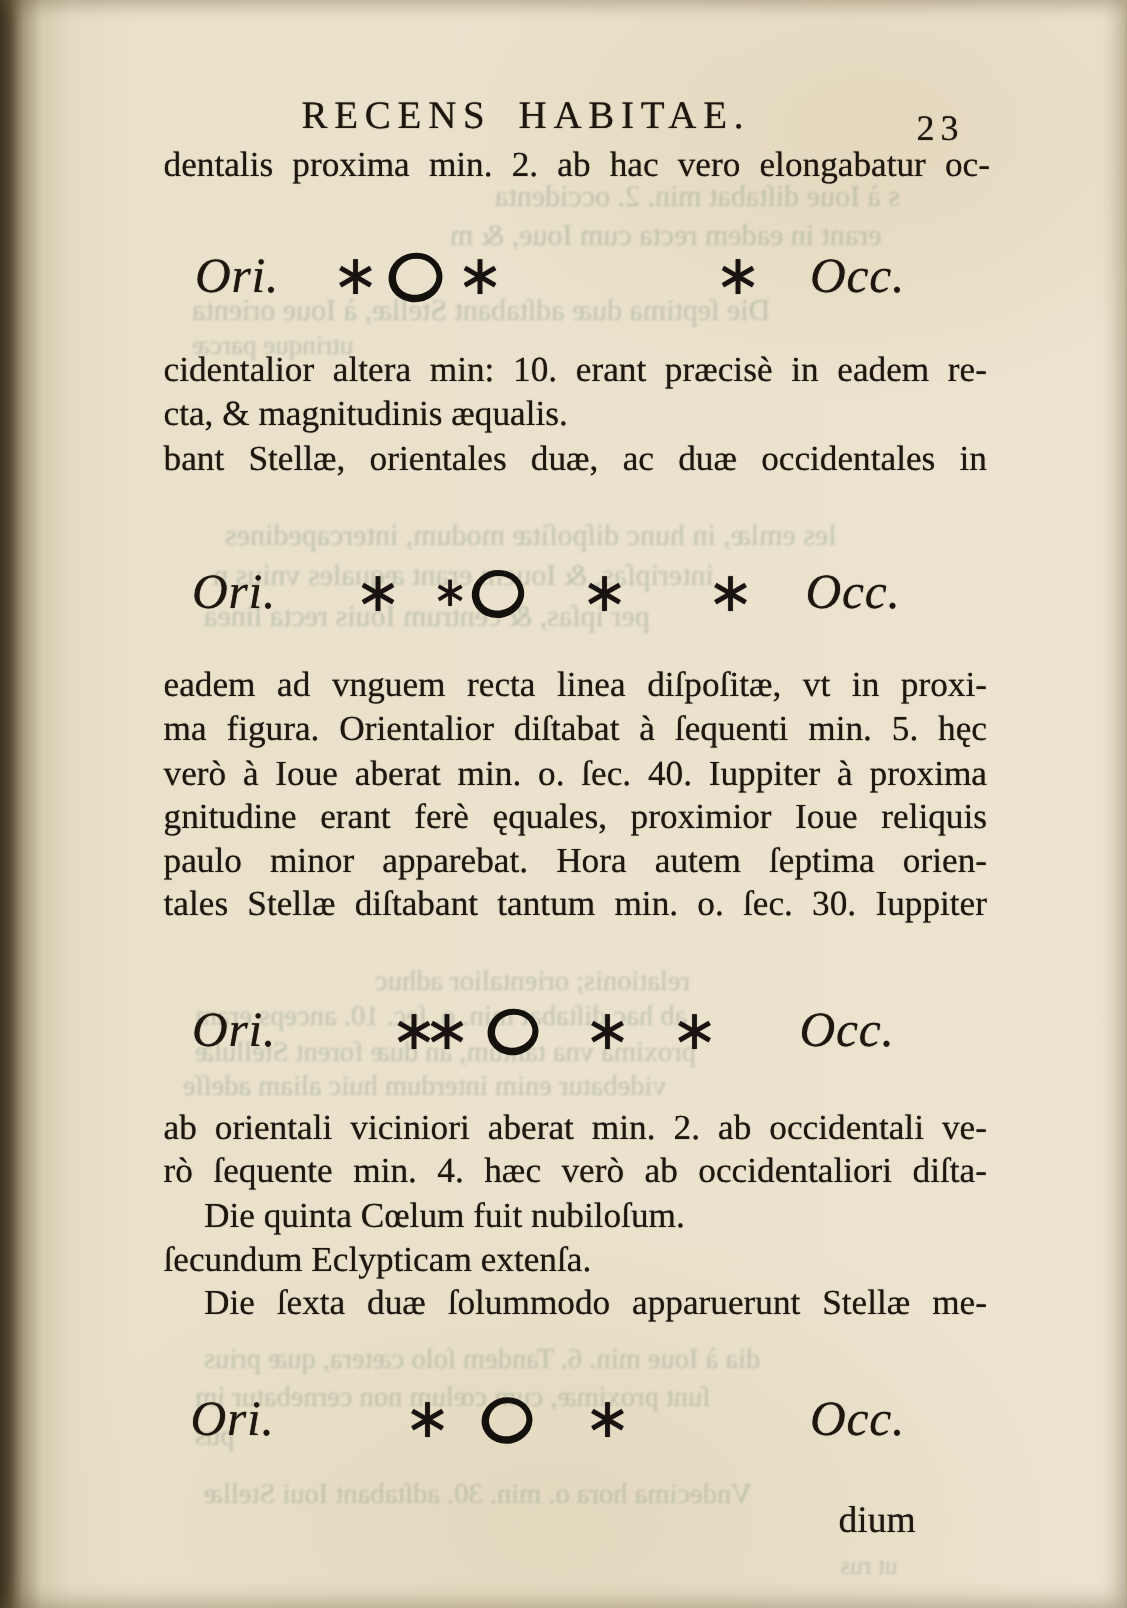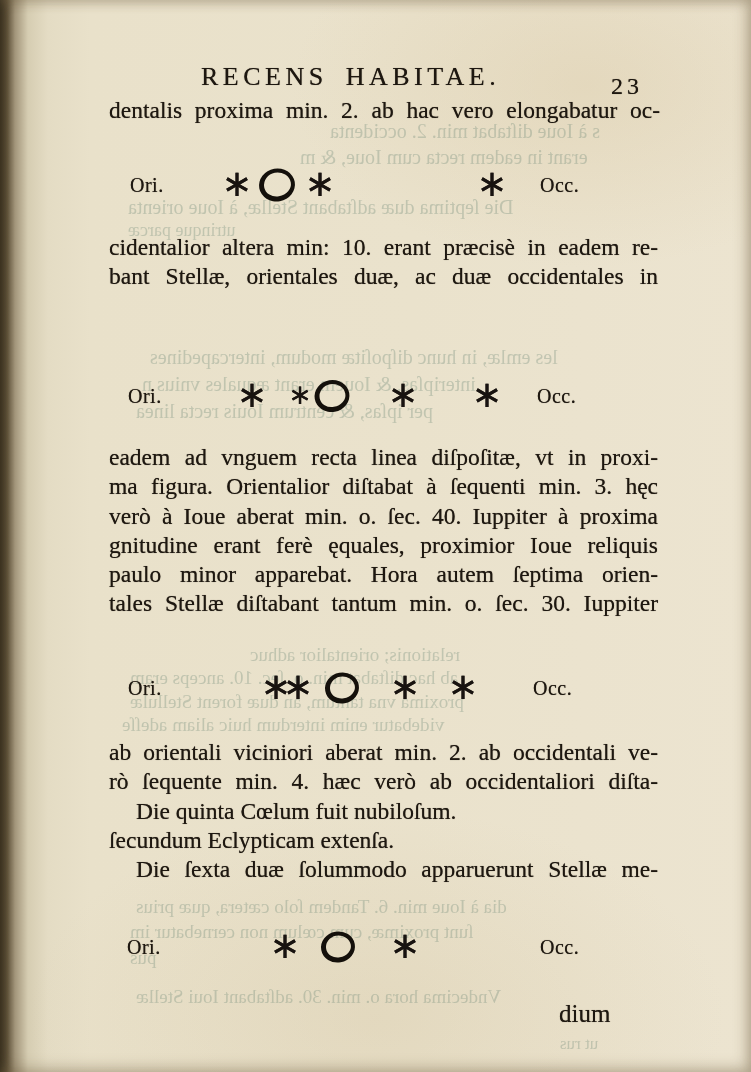--- a/index.html
+++ b/index.html
@@ -34,21 +34,21 @@
   .noj{ text-align:justify; text-align-last:auto; }
   .indent{ padding-left:27px; }
   .p1{ position:absolute; left:109px; top:96px; width:551px; }
   .block{ position:absolute; left:109px; width:549px; }
   .block1{ top:233px; }
   .block2{ top:443px; }
   .block3{ top:738px; }
   .diagram{ position:absolute; left:0; width:751px; height:44px; }
   .diagram .dlabel{
     position:absolute; top:50%; transform:translateY(-50%);
-    font-size:20px; letter-spacing:0.5px;
+    font-size:33px; letter-spacing:0.5px;font-style:italic;
   }
   .diagram .star{
     position:absolute; top:50%; transform:translate(-50%,-54%);
     font-family:"DejaVu Sans", sans-serif;
     font-size:37px; line-height:1; color:#181310;
     text-shadow:0 0 0.6px rgba(24,19,16,0.9);
   }
   .diagram .star.small{ font-size:28px; }
   .diagram .jupiter{
     position:absolute; top:50%; transform:translate(-50%,-50%) rotate(-10deg);
@@ -101,36 +101,37 @@
       <span class="dlabel ink" style="left: 130px;">Ori.</span>
       <span class="star" style="left: 237px;">∗</span>
       <span class="star" style="left: 320px;">∗</span>
       <span class="star" style="left: 492px;">∗</span>
       <span class="jupiter" style="left: 277px; width: 36px; height: 33px;"></span>
       <span class="dlabel ink" style="left: 540px;">Occ.</span>
     </div>
 
   <div class="block block1">
     <div class="line jline ink">cidentalior altera min: 10.  erant præcisè in eadem re-</div>
+    <div class="line noj ink">cta, &amp; magnitudinis æqualis.</div>
     <div class="line jline ink">bant Stellæ, orientales duæ, ac duæ occidentales in</div>
   </div>
 
   <div class="diagram" id="diagram-1" style="top:374px">
       <span class="dlabel ink" style="left: 128px;">Ori.</span>
       <span class="star" style="left: 252px;">∗</span>
       <span class="star small" style="left: 300px;">∗</span>
       <span class="star" style="left: 403px;">∗</span>
       <span class="star" style="left: 487px;">∗</span>
       <span class="jupiter" style="left: 332px; width: 35px; height: 32px;"></span>
       <span class="dlabel ink" style="left: 537px;">Occ.</span>
     </div>
 
   <div class="block block2">
     <div class="line jline ink">eadem ad vnguem recta linea diſpoſitæ, vt in proxi-</div>
-    <div class="line jline ink">ma figura.  Orientalior diſtabat à ſequenti min. 3. hęc</div>
+    <div class="line jline ink">ma figura.  Orientalior diſtabat à ſequenti min. 5. hęc</div>
     <div class="line jline ink">verò à Ioue aberat min. o. ſec. 40.  Iuppiter à proxima</div>
     <div class="line jline ink">gnitudine erant ferè ęquales, proximior Ioue reliquis</div>
     <div class="line jline ink">paulo minor apparebat.  Hora autem ſeptima orien-</div>
     <div class="line jline ink">tales Stellæ diſtabant tantum min. o. ſec. 30.  Iuppiter</div>
   </div>
 
   <div class="diagram" id="diagram-2" style="top:666px">
       <span class="dlabel ink" style="left: 128px;">Ori.</span>
       <span class="star" style="left: 276px;">∗</span>
       <span class="star" style="left: 298px;">∗</span>

